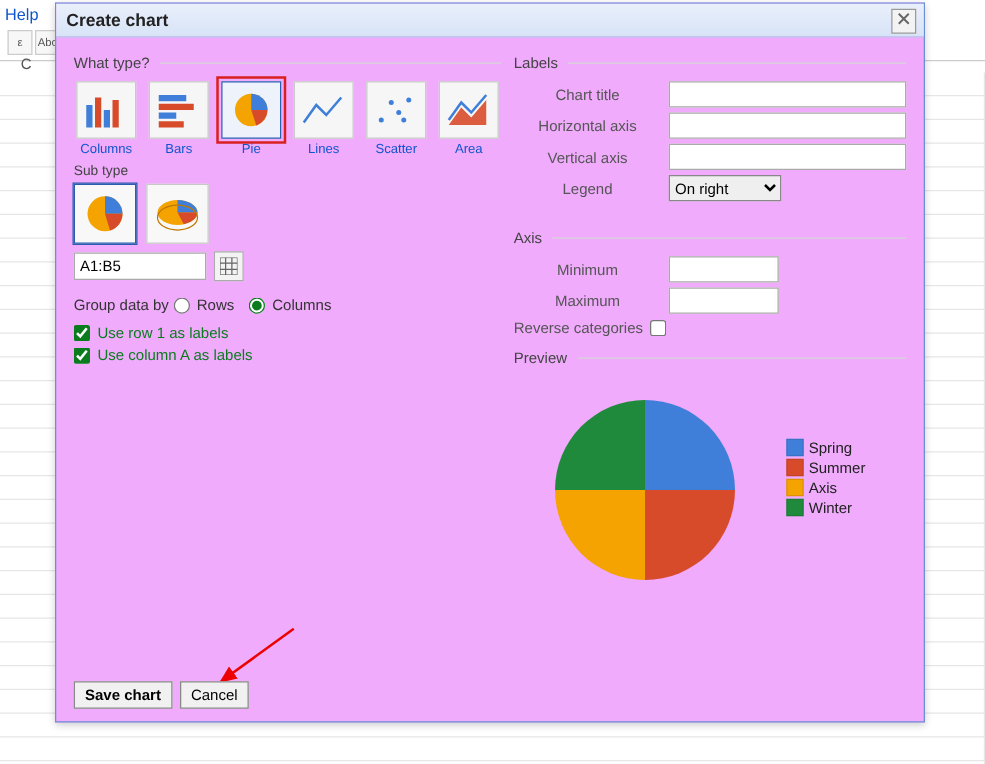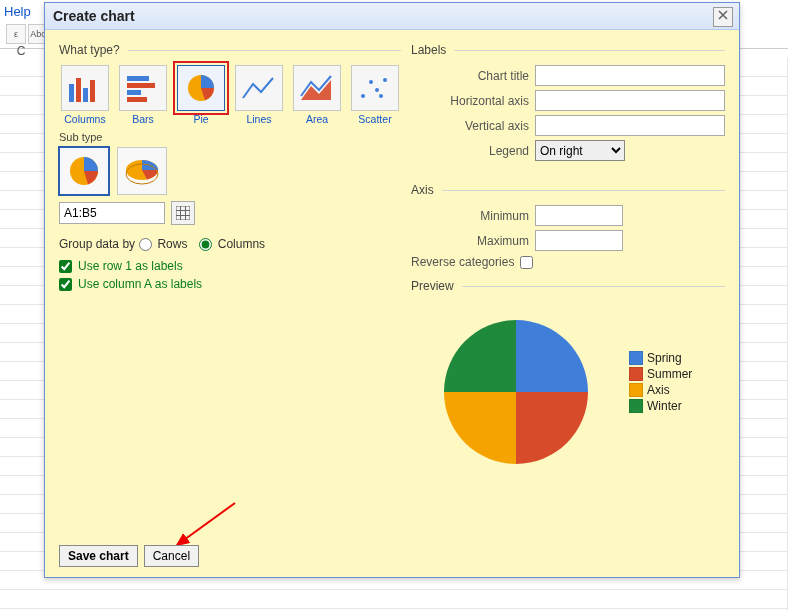--- a/index.html
+++ b/index.html
@@ -6,21 +6,21 @@
   body{width:788px;height:611px;position:relative;overflow:hidden}
   
   .sheet-bg{position:absolute;inset:0}
   .sheet-top{position:absolute;top:0;left:0;right:0;height:48px;border-bottom:1px solid #ccc;background:#fff}
   .help-label{position:absolute;left:4px;top:4px;color:#1155cc;font-size:13px}
   .tb-icon{position:absolute;top:24px;width:18px;height:18px;border:1px solid #ccc;background:#f7f7f7;font-size:9px;display:flex;align-items:center;justify-content:center;color:#555}
   .col-c{position:absolute;top:44px;left:6px;width:30px;text-align:center;color:#555;font-size:12px}
   .rows{position:absolute;top:58px;left:0;right:0;bottom:0}
   .row{height:18px;border-bottom:1px solid #e6e6e6;border-right:1px solid #e6e6e6}
   
-  .dialog{position:absolute;left:44px;top:2px;width:694px;height:574px;border:1.5px solid #6a8fd4;background:#fef9c3;box-shadow:0 2px 6px rgba(0,0,0,.2)}
+  .dialog{position:absolute;left:44px;top:2px;width:694px;height:574px;border:1.5px solid #6a8fd4;background:#f0abfc;box-shadow:0 2px 6px rgba(0,0,0,.2)}
   .titlebar{height:26px;background:linear-gradient(#eaf0fb,#d7e3f7);border-bottom:1px solid #b7c9ea;display:flex;align-items:center;padding:0 8px;position:relative}
   .titlebar .title{font-weight:bold;font-size:14px;color:#222}
   .close-btn{position:absolute;right:6px;top:4px;width:18px;height:18px;border:1px solid #999;background:#f3f3f3;font-size:12px;line-height:16px;text-align:center;color:#555;cursor:pointer}
   .body{position:absolute;top:26px;left:0;right:0;bottom:0;padding:10px 14px 12px 14px;display:flex}
   .col-l{width:360px}
   .col-r{flex:1;padding-left:10px}
   .section-head{display:flex;align-items:center;margin:4px 0 8px 0;color:#444}
   .section-head .line{flex:1;height:1px;background:#d5d5d5;margin-left:8px}
   .chart-types{display:flex;gap:6px;margin-bottom:2px}
   .type-cell{display:flex;flex-direction:column;align-items:center;width:52px}
@@ -36,21 +36,21 @@
   .data-row{display:flex;align-items:center;gap:6px;margin-top:6px}
   .data-input{width:96px;height:20px;border:1px solid #aaa;font-size:12px;padding:0 4px}
   .grid-btn{width:22px;height:22px;border:1px solid #aaa;background:#f3f3f3;cursor:pointer;display:flex;align-items:center;justify-content:center}
   .grid-btn svg{width:14px;height:14px}
   .radio-row{margin-top:12px;display:flex;gap:4px}
   .radio-row label{margin-right:8px}
   .chk-row{margin-top:8px;display:flex;align-items:center;gap:4px;color:#0a7c1e}
   .chk-row input{accent-color:#0a7c1e}
   .chk-row.second{margin-top:4px}
   .form-row{display:flex;align-items:center;margin:4px 0}
-  .form-row .flab{width:118px;text-align:right;color:#555;font-size:12px;padding-right:6px}
+  .form-row .flab{width:118px;text-align:center;color:#555;font-size:12px;padding-right:6px}
   .form-row input[type=text]{height:19px;border:1px solid #aaa;font-size:12px;padding:0 4px}
   .w180{width:180px}.w80{width:78px}
   .form-row select{height:21px;border:1px solid #888;font-size:12px;width:90px}
   .revcat{display:flex;align-items:flex-end;margin-top:4px}
   .preview{margin-top:10px}
   .pie-preview{position:relative;width:150px;height:150px;margin:24px 0 0 30px}
   .legend{position:absolute;left:218px;top:32px}
   .legend-item{display:flex;align-items:center;font-size:12px;color:#222;margin:2px 0}
   .legend-sw{width:12px;height:12px;margin-right:4px;border:1px solid rgba(0,0,0,.1)}
   .footer{position:absolute;left:14px;bottom:10px;display:flex;gap:6px}
@@ -161,37 +161,37 @@
           <div class="type-btn">
               <svg viewBox="0 0 36 32">
                 <polyline points="2,26 12,12 20,20 32,6" fill="none" stroke="#3f7fd9" stroke-width="2"></polyline>
               </svg>
             </div>
           <span class="type-lbl">Lines</span>
         </div>
         <div class="type-cell">
           <div class="type-btn">
               <svg viewBox="0 0 36 32">
-                <polygon points="2,28 12,14 20,22 32,8 32,28" fill="#d84b2a" opacity=".9"></polygon>
-                <polyline points="2,24 12,10 20,18 32,4" fill="none" stroke="#3f7fd9" stroke-width="2"></polyline>
-              </svg>
-            </div>
-          <span class="type-lbl">Area</span>
-        </div>
-        <div class="type-cell">
-          <div class="type-btn">
-              <svg viewBox="0 0 36 32">
                 <circle cx="6" cy="24" r="2" fill="#3f7fd9"></circle>
                 <circle cx="14" cy="10" r="2" fill="#3f7fd9"></circle>
                 <circle cx="20" cy="18" r="2" fill="#3f7fd9"></circle>
                 <circle cx="28" cy="8" r="2" fill="#3f7fd9"></circle>
                 <circle cx="24" cy="24" r="2" fill="#3f7fd9"></circle>
               </svg>
             </div>
           <span class="type-lbl">Scatter</span>
+        </div>
+        <div class="type-cell">
+          <div class="type-btn">
+              <svg viewBox="0 0 36 32">
+                <polygon points="2,28 12,14 20,22 32,8 32,28" fill="#d84b2a" opacity=".9"></polygon>
+                <polyline points="2,24 12,10 20,18 32,4" fill="none" stroke="#3f7fd9" stroke-width="2"></polyline>
+              </svg>
+            </div>
+          <span class="type-lbl">Area</span>
         </div>
       </div>
 
       <div class="sub-lbl">Sub type</div>
       <div class="sub-types">
         <div class="sub-btn active">
           <svg width="36" height="34" viewBox="0 0 36 34">
               <circle cx="18" cy="17" r="14" fill="#f4a300"></circle>
               <path d="M18 17 L18 3 A14 14 0 0 1 32 17 Z" fill="#3f7fd9"></path>
               <path d="M18 17 L32 17 A14 14 0 0 1 22 30.4 Z" fill="#d84b2a"></path>

